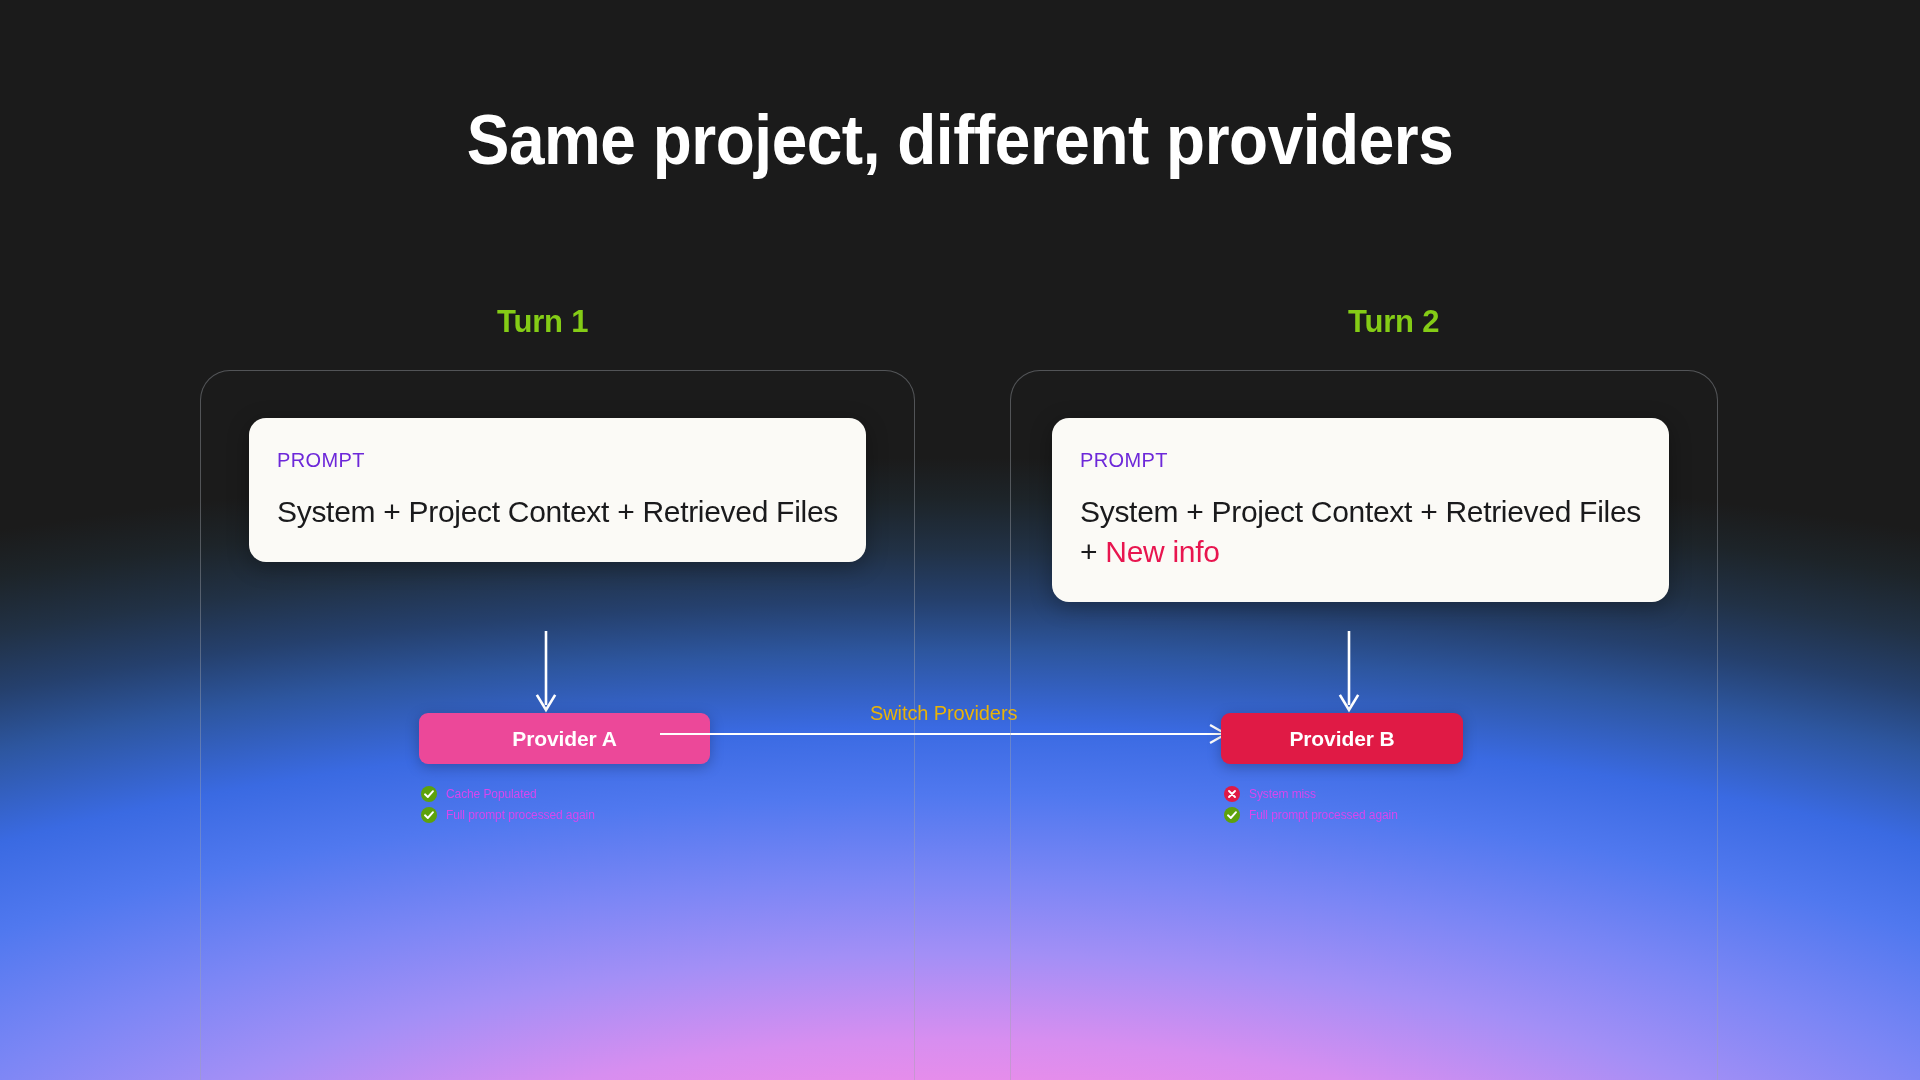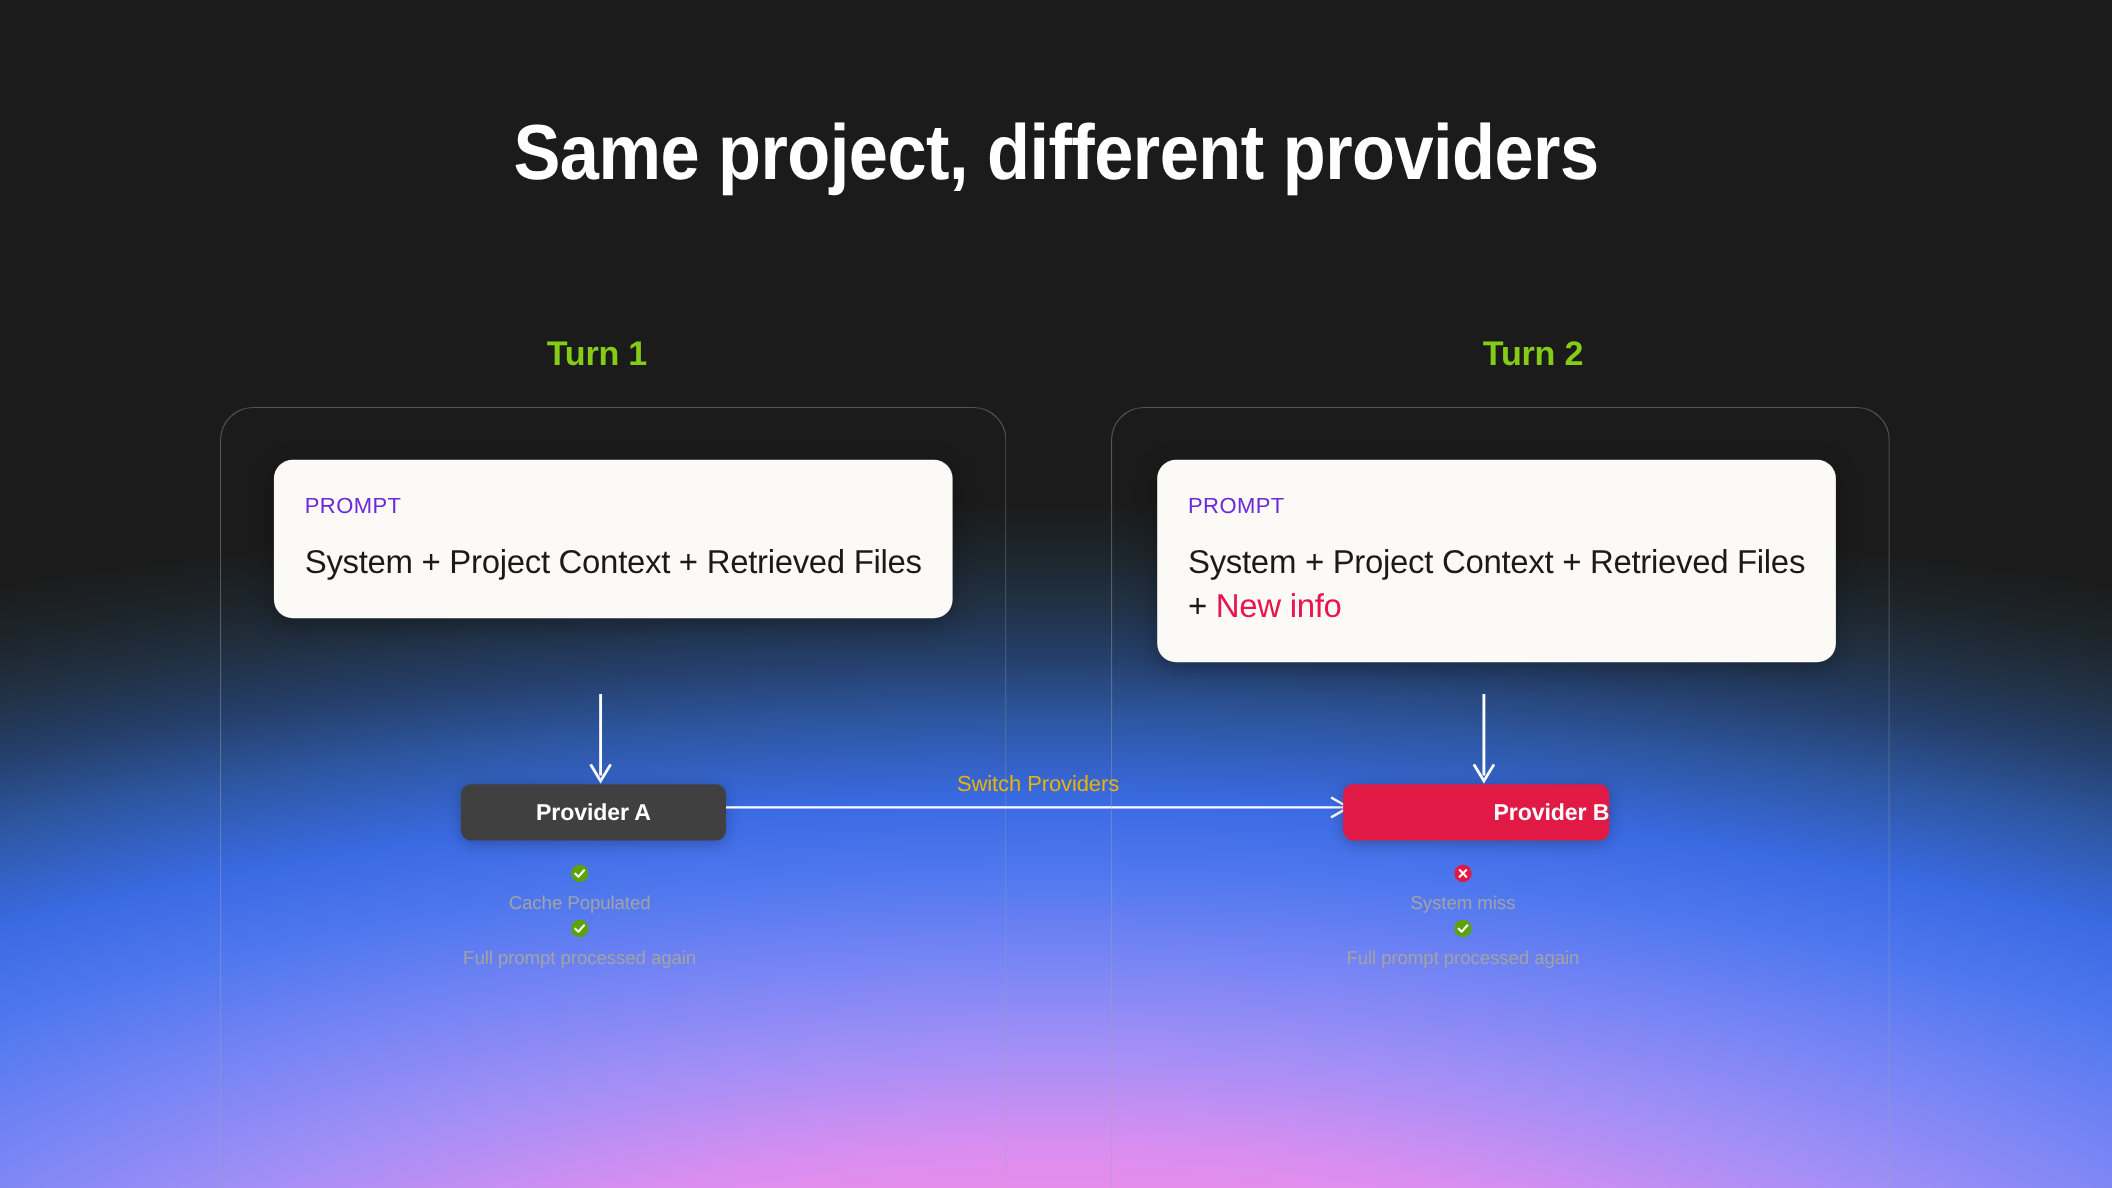--- a/index.html
+++ b/index.html
@@ -115,22 +115,22 @@
     border-radius:9px;
     display:flex;
     align-items:center;
     justify-content:center;
     color:#ffffff;
     font-size:21px;
     font-weight:bold;
     letter-spacing:-0.1px;
     box-shadow:0 3px 14px rgba(0,0,0,0.25);
   }
-  #provider-a { left:419px; top:713px; width:241px; background:#404040; }
-  #provider-b { left:1221px; top:713px; width:242px; background:#e01a45;justify-content:flex-end; }
+  #provider-a { left:419px; top:713px; width:291px; background:#ec4899; }
+  #provider-b { left:1221px; top:713px; width:242px; background:#e01a45; }
 
   
   #switch-label {
     position:absolute;
     left:870px; top:702px;
     color:#eab308;
     font-size:20px;
     font-weight:normal;
     letter-spacing:-0.1px;
     white-space:nowrap;
@@ -143,25 +143,24 @@
     display:flex;
     flex-direction:column;
     gap:5px;
   }
   #turn1-status { left:421px; top:786px; }
   #turn2-status { left:1224px; top:786px; }
   .status-row {
     display:flex;
     align-items:center;
     gap:9px;
-    color:#a3a3a3;
-    font-size:17px;
+    color:#d946ef;
+    font-size:12px;
     letter-spacing:-0.1px;
     white-space:nowrap;
-    flex-direction:column;
   }
   .status-icon { width:16px; height:16px; flex:0 0 16px; display:block; }
 </style>
 </head>
 <body>
 
 <div id="stage">
 
   <div id="bg-glow"></div>
   <div id="bg-fade-top"></div>

